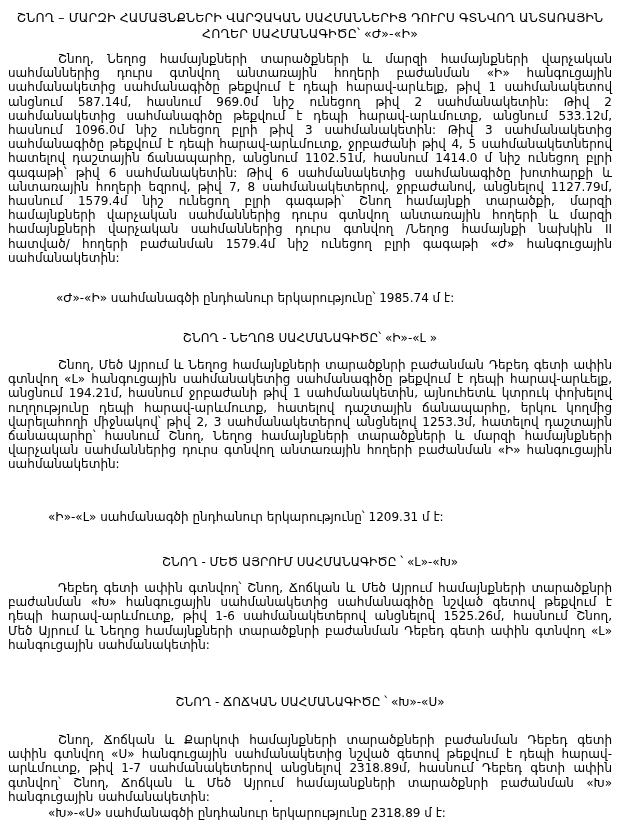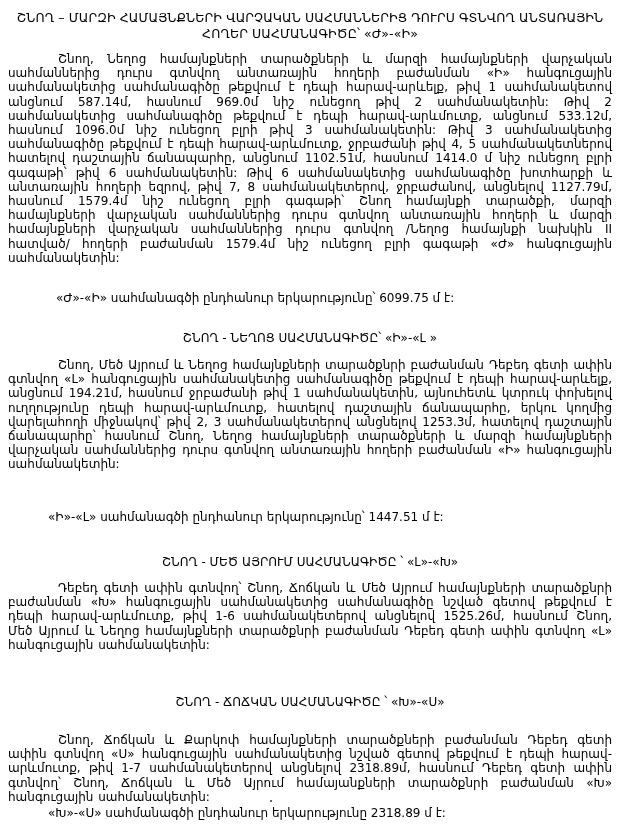--- a/index.html
+++ b/index.html
@@ -27,25 +27,25 @@
   }
   .speck { position: absolute; width: 2px; height: 2px; background: #333; border-radius: 1px; }
 </style>
 </head>
 <body>
 
 <div class="page">
   <div class="title" style="top:10px;">ՇՆՈՂ – ՄԱՐԶԻ ՀԱՄԱՅՆՔՆԵՐԻ ՎԱՐՉԱԿԱՆ ՍԱՀՄԱՆՆԵՐԻՑ ԴՈՒՐՍ ԳՏՆՎՈՂ ԱՆՏԱՌԱՅԻՆ ՀՈՂԵՐ ՍԱՀՄԱՆԱԳԻԾԸ՝ «Ժ»-«Ի»</div>
 
   <div class="para" style="top:52px;">Շնող, Նեղոց համայնքների տարածքների և մարզի համայնքների վարչական սահմաններից դուրս գտնվող անտառային հողերի բաժանման «Ի» հանգուցային սահմանակետից սահմանագիծը թեքվում է դեպի հարավ-արևելք, թիվ 1 սահմանակետով անցնում 587.14մ, հասնում 969.0մ նիշ ունեցող թիվ 2 սահմանակետին: Թիվ 2 սահմանակետից սահմանագիծը թեքվում է դեպի հարավ-արևմուտք, անցնում 533.12մ, հասնում 1096.0մ նիշ ունեցող բլրի թիվ 3 սահմանակետին: Թիվ 3 սահմանակետից սահմանագիծը թեքվում է դեպի հարավ-արևմուտք, ջրբաժանի թիվ 4, 5 սահմանակետներով հատելով դաշտային ճանապարհը, անցնում 1102.51մ, հասնում 1414.0 մ նիշ ունեցող բլրի գագաթի՝ թիվ 6 սահմանակետին: Թիվ 6 սահմանակետից սահմանագիծը խոտհարքի և անտառային հողերի եզրով, թիվ 7, 8 սահմանակետերով, ջրբաժանով, անցնելով 1127.79մ, հասնում 1579.4մ նիշ ունեցող բլրի գագաթի՝ Շնող համայնքի տարածքի, մարզի համայնքների վարչական սահմաններից դուրս գտնվող անտառային հողերի և մարզի համայնքների վարչական սահմաններից դուրս գտնվող /Նեղոց համայնքի նախկին II հատված/ հողերի բաժանման 1579.4մ նիշ ունեցող բլրի գագաթի «Ժ» հանգուցային սահմանակետին:</div>
-  <div class="length" style="top:291px; left:56px;">«Ժ»-«Ի» սահմանագծի ընդհանուր երկարությունը՝ 6099.75 մ է:</div>
+  <div class="length" style="top:291px; left:56px;">«Ժ»-«Ի» սահմանագծի ընդհանուր երկարությունը՝ 1985.74 մ է:</div>
 
   <div class="heading" style="top:330px;">ՇՆՈՂ - ՆԵՂՈՑ ՍԱՀՄԱՆԱԳԻԾԸ՝ «Ի»-«Լ »</div>
   <div class="para" style="top:358px;">Շնող, Մեծ Այրում և Նեղոց համայնքների տարածքնրի բաժանման Դեբեդ գետի ափին գտնվող «Լ» հանգուցային սահմանակետից սահմանագիծը թեքվում է դեպի հարավ-արևելք, անցնում 194.21մ, հասնում ջրբաժանի թիվ 1 սահմանակետին, այնուհետև կտրուկ փոխելով ուղղությունը դեպի հարավ-արևմուտք, հատելով դաշտային ճանապարհը, երկու կողմից վարելահողի միջնակով՝ թիվ 2, 3 սահմանակետերով անցնելով 1253.3մ, հատելով դաշտային ճանապարհը՝ հասնում Շնող, Նեղոց համայնքների տարածքների և մարզի համայնքների վարչական սահմաններից դուրս գտնվող անտառային հողերի բաժանման «Ի» հանգուցային սահմանակետին:</div>
-  <div class="length" style="top:510px; left:48px;">«Ի»-«Լ» սահմանագծի ընդհանուր երկարությունը՝ 1447.51 մ է:</div>
+  <div class="length" style="top:510px; left:48px;">«Ի»-«Լ» սահմանագծի ընդհանուր երկարությունը՝ 1209.31 մ է:</div>
 
   <div class="heading" style="top:554px;">ՇՆՈՂ - ՄԵԾ ԱՅՐՈՒՄ ՍԱՀՄԱՆԱԳԻԾԸ ՝ «Լ»-«Խ»</div>
   <div class="para" style="top:581px;">Դեբեդ գետի ափին գտնվող՝ Շնող, Ճոճկան և Մեծ Այրում համայնքների տարածքնրի բաժանման «Խ» հանգուցային սահմանակետից սահմանագիծը նշված գետով թեքվում է դեպի հարավ-արևմուտք, թիվ 1-6 սահմանակետերով անցնելով 1525.26մ, հասնում Շնող, Մեծ Այրում և Նեղոց համայնքների տարածքնրի բաժանման Դեբեդ գետի ափին գտնվող «Լ» հանգուցային սահմանակետին:</div>
 
   <div class="heading" style="top:694px;">ՇՆՈՂ - ՃՈՃԿԱՆ ՍԱՀՄԱՆԱԳԻԾԸ ՝ «Խ»-«Ս»</div>
   <div class="para" style="top:733px;">Շնող, Ճոճկան և Քարկոփ համայնքների տարածքների բաժանման Դեբեդ գետի ափին գտնվող «Ս» հանգուցային սահմանակետից նշված գետով թեքվում է դեպի հարավ-արևմուտք, թիվ 1-7 սահմանակետերով անցնելով 2318.89մ, հասնում Դեբեդ գետի ափին գտնվող՝ Շնող, Ճոճկան և Մեծ Այրում համայանքների տարածքնրի բաժանման «Խ» հանգուցային սահմանակետին:</div>
   <div class="length" style="top:806px; left:48px;">«Խ»-«Ս» սահմանագծի ընդհանուր երկարությունը 2318.89 մ է:</div>
 
   <div class="speck" style="left:270px; top:800px;"></div>
 </div>

